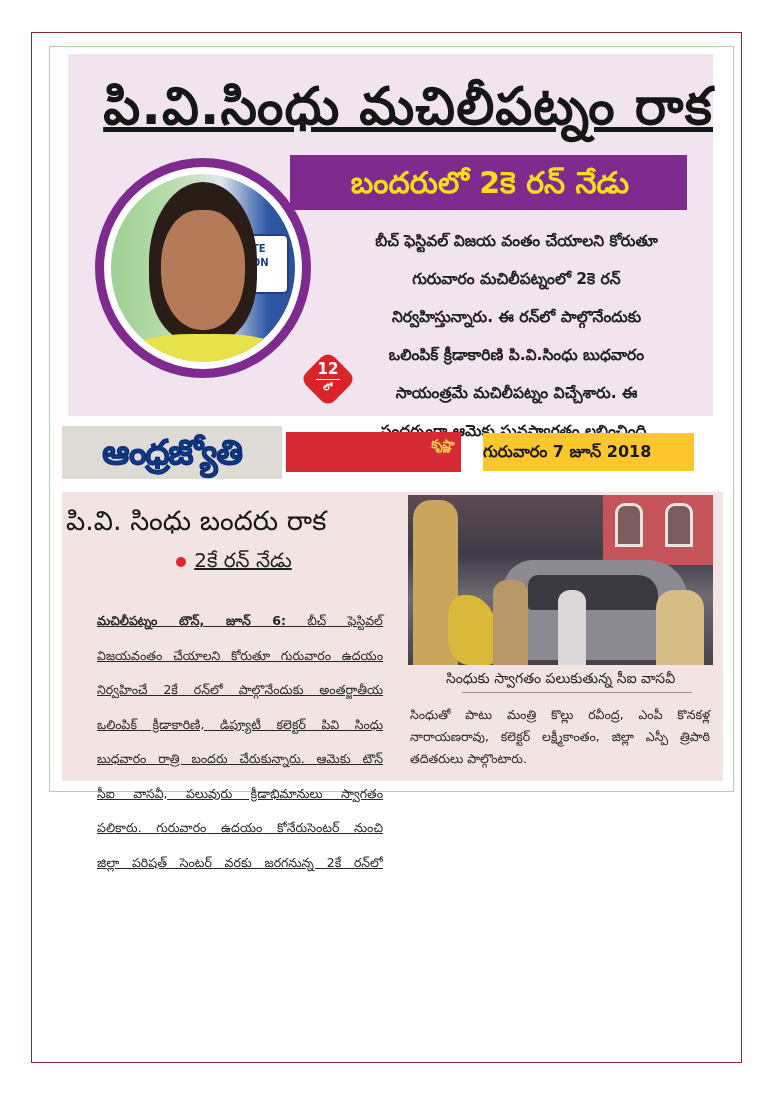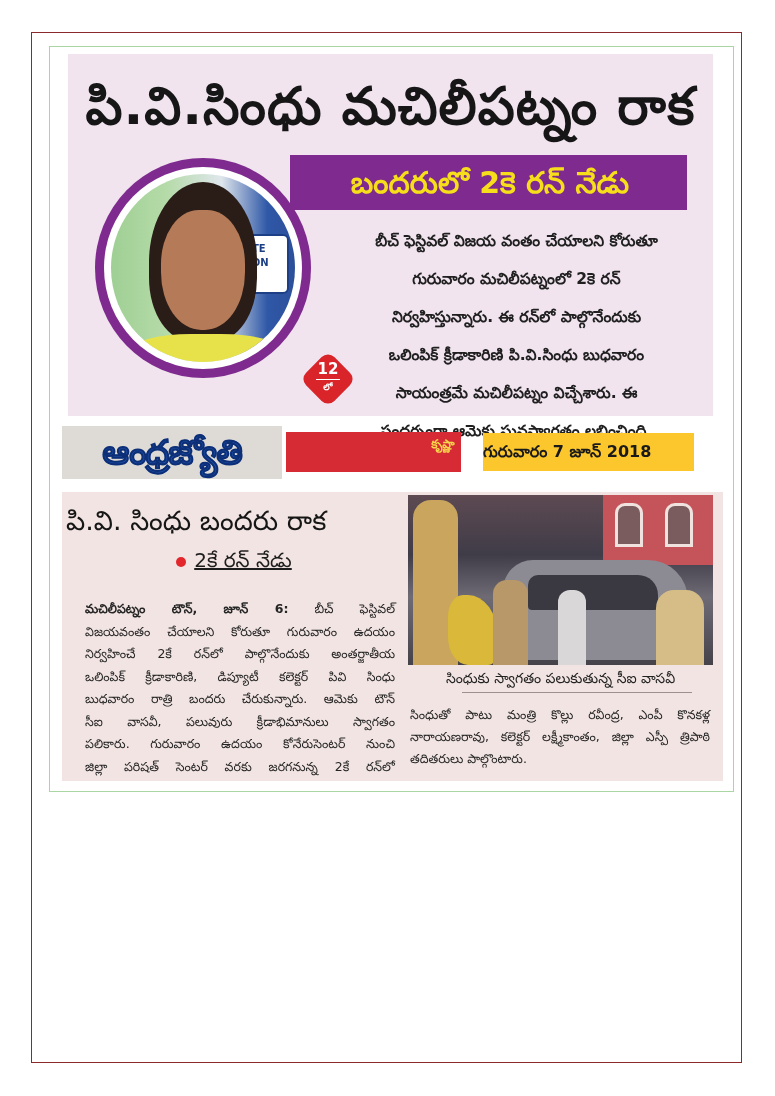--- a/index.html
+++ b/index.html
@@ -18,22 +18,22 @@
       left: 49px; top: 46px; width: 685px; height: 746px;
       border: 1.5px solid #a9d6a3; box-sizing: border-box;
     }
     
     .feature-box {
       left: 68px; top: 54px; width: 645px; height: 362px;
       background: #f1e4ef;
     }
     .feature-title {
       left: 68px; top: 62px; width: 645px; height: 88px;
-      text-align: center; font-weight: bold; font-size: 52px; line-height: 88px;
-      color: #161616; letter-spacing: 1px; white-space: nowrap;
+      text-align: right; font-weight: bold; font-size: 52px; line-height: 88px;
+      color: #161616; letter-spacing: 1px; white-space: nowrap; text-decoration: underline;
     }
     .purple-banner {
       left: 290px; top: 155px; width: 397px; height: 55px;
       background: #7f2a8e;
     }
     .banner-text {
       left: 300px; top: 155px; width: 380px; height: 55px;
       text-align: center; line-height: 55px; font-weight: bold; font-size: 30px;
       color: #f6df1a; white-space: nowrap;
     }
@@ -137,21 +137,21 @@
     }
     .red-dot {
       display: inline-block; width: 10px; height: 10px; border-radius: 50%;
       background: #e2262c; margin-right: 8px; vertical-align: middle;
     }
     .article-body {
       left: 85px; top: 598px; width: 310px;
       font-size: 12.5px; line-height: 22.5px; color: #262626;
       text-align: justify;
     }
-    .article-body p { margin: 0; white-space: nowrap; text-align-last: justify; }
+    .article-body p { margin: 12px; white-space: nowrap; text-align-last: justify; text-decoration: underline; }
     .article-body .dateline { font-weight: bold; }
 
     .news-photo {
       left: 408px; top: 495px; width: 305px; height: 170px; overflow: hidden;
       background: linear-gradient(180deg, #5d4a52 0%, #3f3c48 35%, #6f6b75 60%, #45424a 100%);
     }
     .news-photo .building {
       position: absolute; right: 0; top: 0; width: 110px; height: 70px;
       background: #c4545a;
     }

